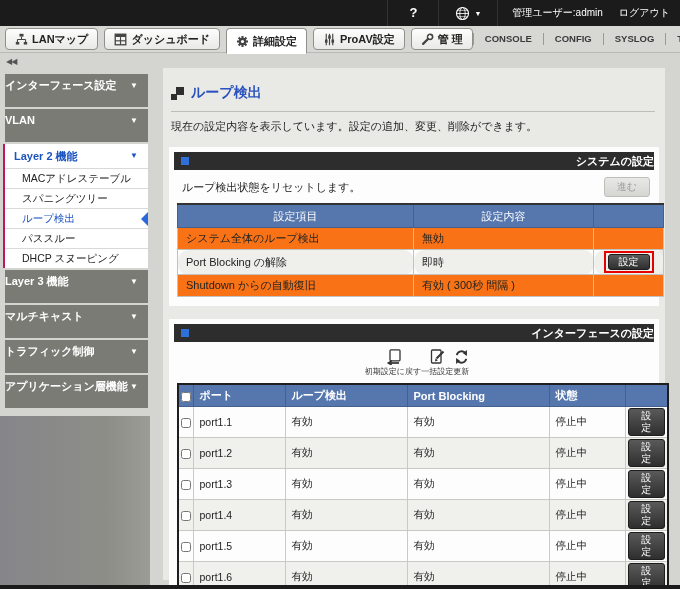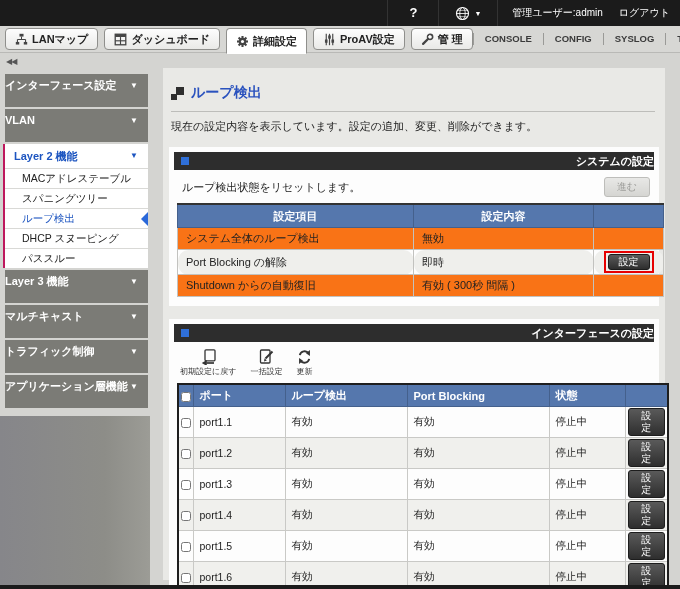--- a/index.html
+++ b/index.html
@@ -51,29 +51,29 @@
 
   .panel{background:#fdfdfd;margin:13px 6px 0 6px;padding:5px 5px 9px 5px;}
   .section-bar{display:flex;align-items:center;gap:7px;height:18px;background:#2d2d2d;color:#fff;font-size:11px;font-weight:bold;padding-left:7px;justify-content:space-between;}
   .bluesq{width:8px;height:8px;background:#2f6fd8;display:inline-block;}
 
   .reset-row{display:flex;align-items:center;justify-content:space-between;padding:7px 4px 6px 8px;font-size:11px;}
   .btn-disabled{font-size:10px;color:#9d9d9a;background:linear-gradient(#e8e8e6,#d5d5d2);border:1px solid #bdbdba;border-radius:3px;padding:2px 12px;}
 
   table{border-collapse:collapse;table-layout:fixed;}
   .sys-table{margin:0 3px;width:486px;font-size:11px;border:1px solid #777;}
-  .sys-table th{background:#5577ad;color:#fff;font-size:11px;font-weight:bold;text-align:center;height:20px;border:1px solid #44608c;border-top:2px solid #333;}
+  .sys-table th{background:#5577ad;color:#fff;font-size:11px;font-weight:normal;text-align:center;height:20px;border:1px solid #44608c;border-top:2px solid #333;}
   .sys-table td{height:19px;padding:1px 8px;border:1px solid #c2c2bf;background:#f97316;}
   .sys-table tr.alt td{background:#efefec;border-radius:11px;}
   .sys-table td.btncell{text-align:center;padding:1px 2px;}
 
   .btn-dark{font-size:10px;color:#fff;background:linear-gradient(#5a5a5a,#2e2e2e);border:1px solid #1d1d1d;border-radius:3px;padding:1px 10px;cursor:pointer;line-height:12px;}
   .red-box{display:inline-block;border:2px solid #e60000;padding:1px 2px;line-height:0;}
 
-  .toolbar{display:flex;align-items:flex-start;gap:14px;padding:7px 0 6px 6px;}
+  .toolbar{display:flex;align-items:flex-start;padding:7px 0 6px 6px;justify-content:center;}
   .tool{display:flex;flex-direction:column;align-items:center;gap:1px;cursor:pointer;}
   .tool .tlabel{font-size:8px;color:#333;white-space:nowrap;}
 
   .port-table{margin:0 3px;width:490px;font-size:10.5px;border:2px solid #1e1e1e;}
   .port-table th{background:#5577ad;color:#fff;font-size:11px;font-weight:bold;text-align:left;height:21px;padding:0 6px;border:1px solid #44608c;}
   .port-table td{height:15px;padding:1px 6px;border:1px solid #c9c9c6;background:#fdfdfd;}
   .port-table tbody tr:nth-child(even) td{background:#f0f0ed;}
   .port-table td.ckcell,.port-table th.ckcell{padding:0 2px;text-align:center;}
   .port-table td.btncell{padding:1px 2px;text-align:center;}
   .port-table input[type=checkbox]{width:10px;height:10px;margin:0;vertical-align:middle;}
@@ -186,22 +186,22 @@
       <div class="group-header">
         <span>VLAN</span><span class="caret">▼</span>
       </div>
       <div class="group-open">
         <div class="group-header-open">
           <span>Layer 2 機能</span><span class="caret">▼</span>
         </div>
         <div class="sub-item">MACアドレステーブル</div>
         <div class="sub-item">スパニングツリー</div>
         <div class="sub-item active">ループ検出</div>
+        <div class="sub-item">パススルー</div>
         <div class="sub-item">DHCP スヌーピング</div>
-        <div class="sub-item">パススルー</div>
       </div>
       <div class="group-header">
         <span>Layer 3 機能</span><span class="caret">▼</span>
       </div>
       <div class="group-header">
         <span>マルチキャスト</span><span class="caret">▼</span>
       </div>
       <div class="group-header">
         <span>トラフィック制御</span><span class="caret">▼</span>
       </div>

